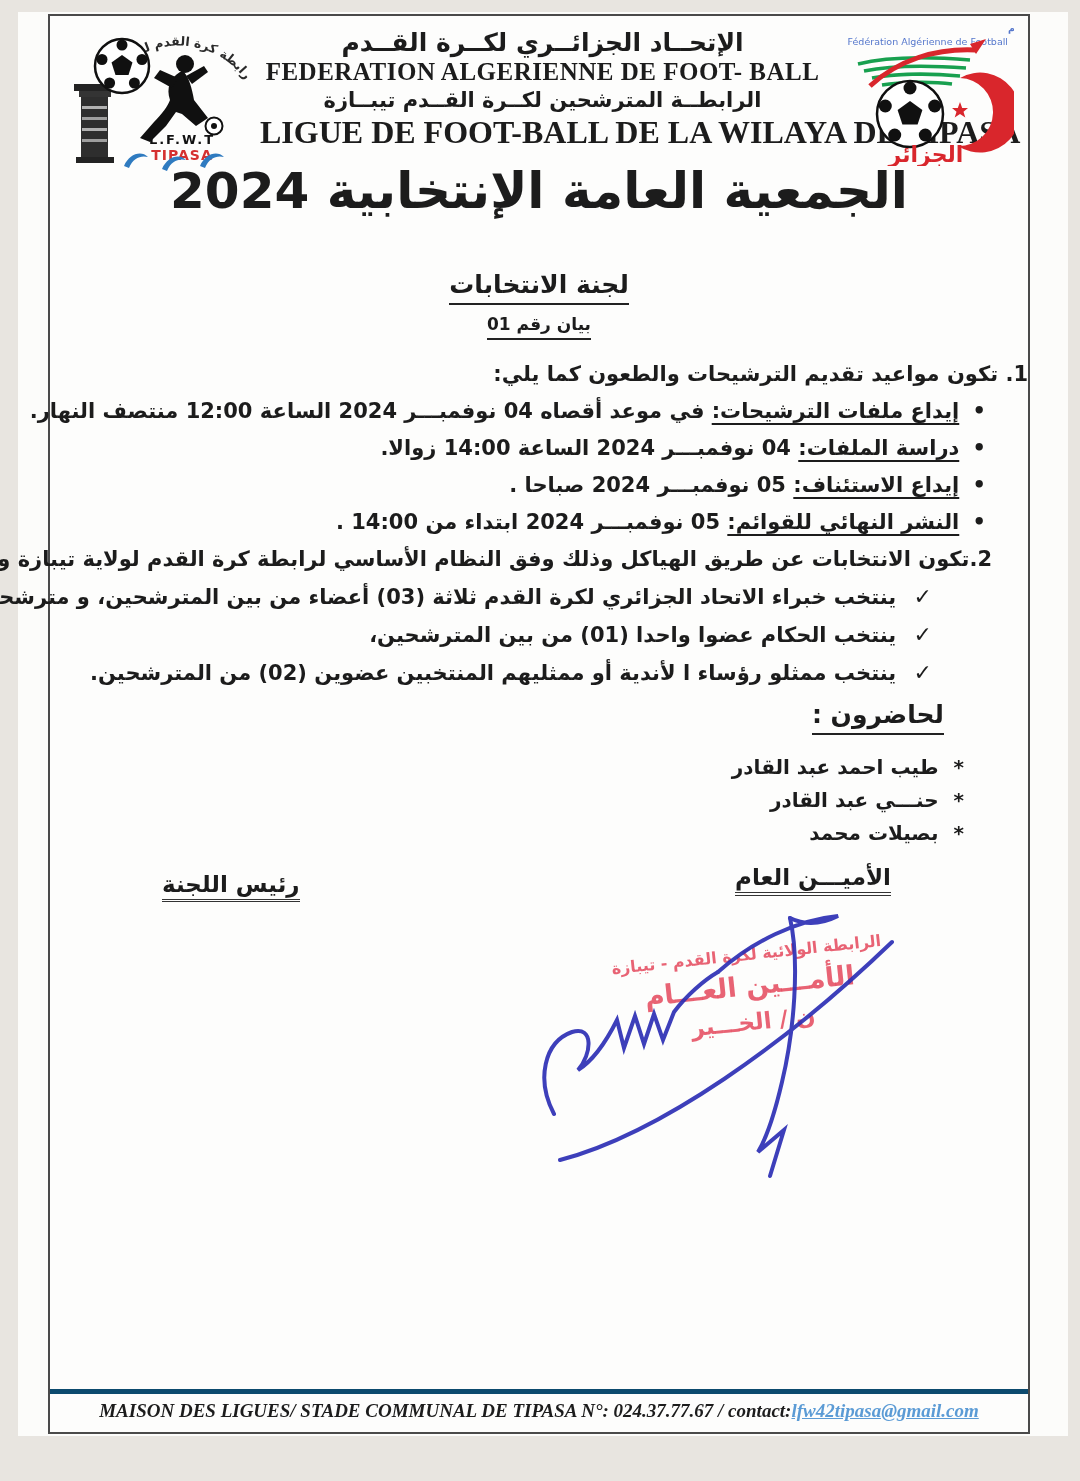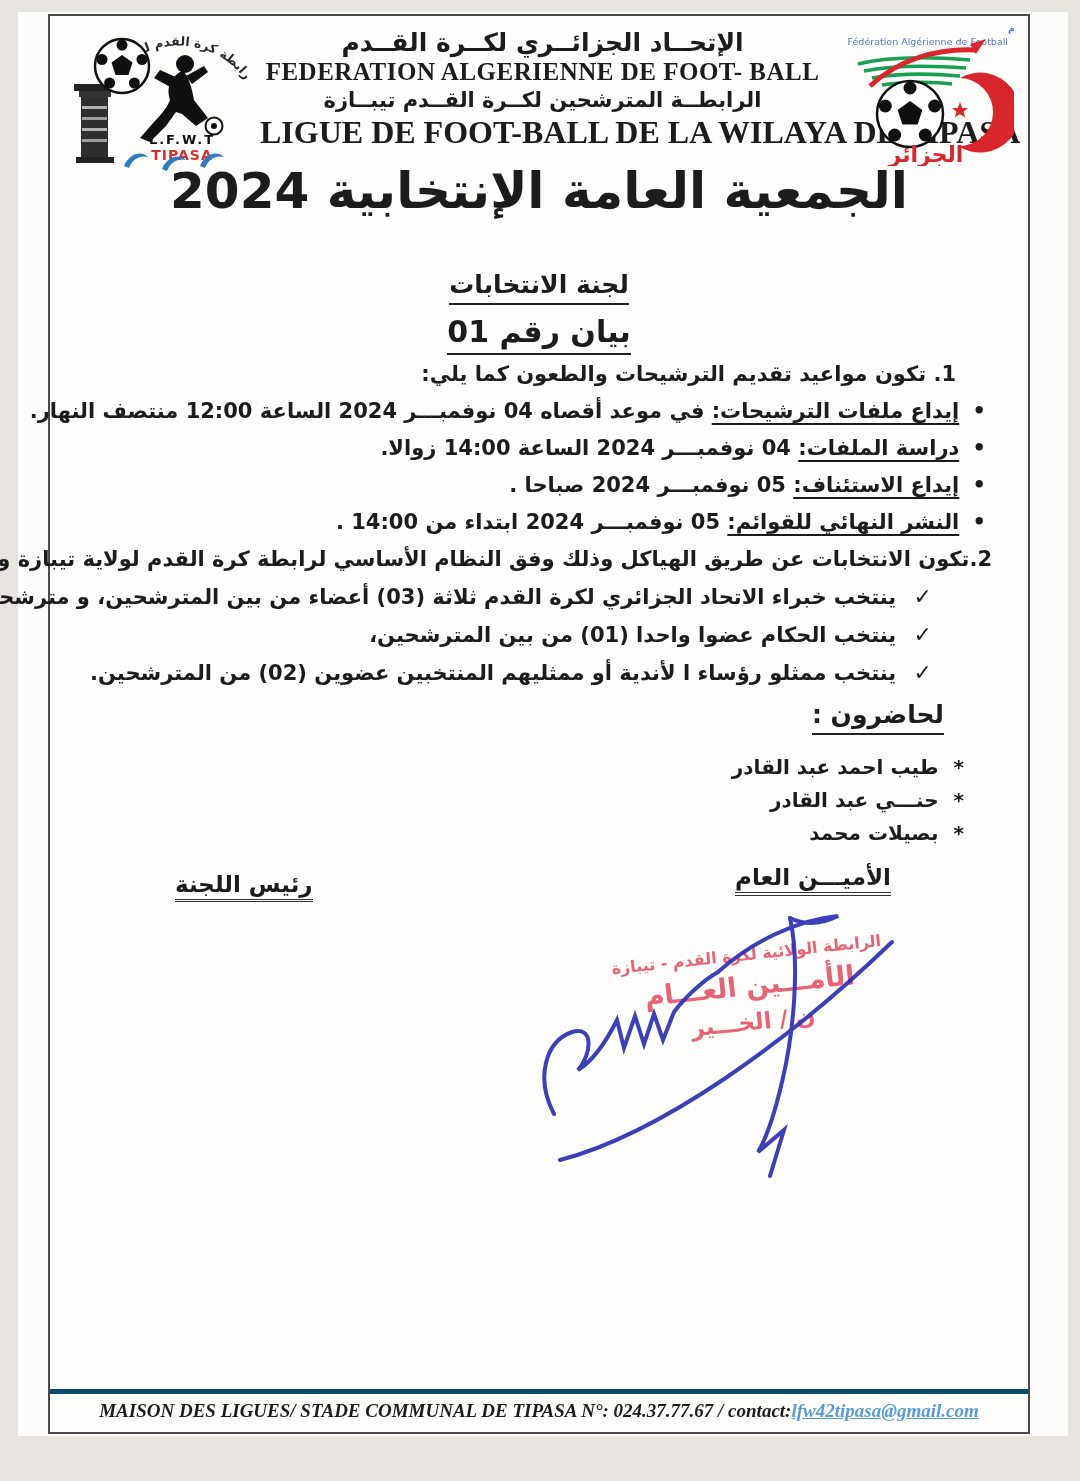--- a/index.html
+++ b/index.html
@@ -15,45 +15,45 @@
   .h-fr1{font-family:"Liberation Serif",serif;font-size:25px;font-weight:bold;letter-spacing:.5px;margin-top:1px;white-space:nowrap;}
   .h-ar2{font-size:21px;font-weight:bold;margin-top:2px;}
   .h-fr2{font-family:"Liberation Serif",serif;font-size:32px;font-weight:bold;margin-top:2px;white-space:nowrap;}
   .logo-right{position:absolute;right:14px;top:4px;width:176px;height:146px;}
 
   
   .doc-title{position:absolute;top:146px;left:0;right:0;text-align:center;
              font-size:50px;font-weight:bold;direction:rtl;letter-spacing:0;}
   .center-head{position:absolute;left:0;right:0;text-align:center;font-weight:bold;direction:rtl;}
   .subtitle{top:254px;font-size:25px;}
-  .bulletin{top:298px;font-size:30px;}
+  .bulletin{top:298px;font-size:17px;}
   .center-head span{display:inline-block;border-bottom:2px solid #222;padding-bottom:4px;}
 
   
   .body-block{position:absolute;top:340px;left:0;right:0;}
   .line{direction:rtl;text-align:right;font-weight:bold;font-size:21px;line-height:37px;white-space:nowrap;}
-  .l-item1{padding-right:72px;}
+  .l-item1{}
   .l-bullet{padding-right:42px;}
   .l-item2{padding-right:36px;}
   .l-check{padding-right:96px;}
   .u{text-decoration:underline;text-underline-offset:5px;text-decoration-thickness:2px;}
   .blt{margin-left:6px;}
   .chk{margin-left:10px;font-size:22px;}
 
   
   .attendees{position:absolute;top:684px;right:64px;direction:rtl;text-align:right;}
   .att-head{font-size:25px;font-weight:bold;padding-right:20px;margin-bottom:16px;}
   .att-head span{display:inline-block;border-bottom:2px solid #222;padding-bottom:4px;}
   .att-line{font-size:20px;font-weight:bold;line-height:33px;}
   .att-star{margin-left:8px;}
 
   
   .sig-right{position:absolute;top:848px;right:137px;font-size:23px;font-weight:bold;direction:rtl;
              border-bottom:4px double #333;padding-bottom:2px;}
-  .sig-left{position:absolute;top:855px;left:125px;font-size:23px;font-weight:bold;direction:rtl;
+  .sig-left{position:absolute;top:855px;left:112px;font-size:23px;font-weight:bold;direction:rtl;
             border-bottom:3px double #333;padding-bottom:2px;}
 
   
   .stamp{position:absolute;top:929px;left:545px;width:310px;text-align:center;direction:rtl;
          transform:rotate(-6deg);color:rgba(228,72,92,.85);font-weight:bold;}
   .stamp-l1{font-size:16px;}
   .stamp-l2{font-size:27px;margin-top:6px;letter-spacing:1px;}
   .stamp-l3{font-size:23px;margin-top:8px;}
   .signature{position:absolute;left:470px;top:886px;width:420px;height:300px;}
 

